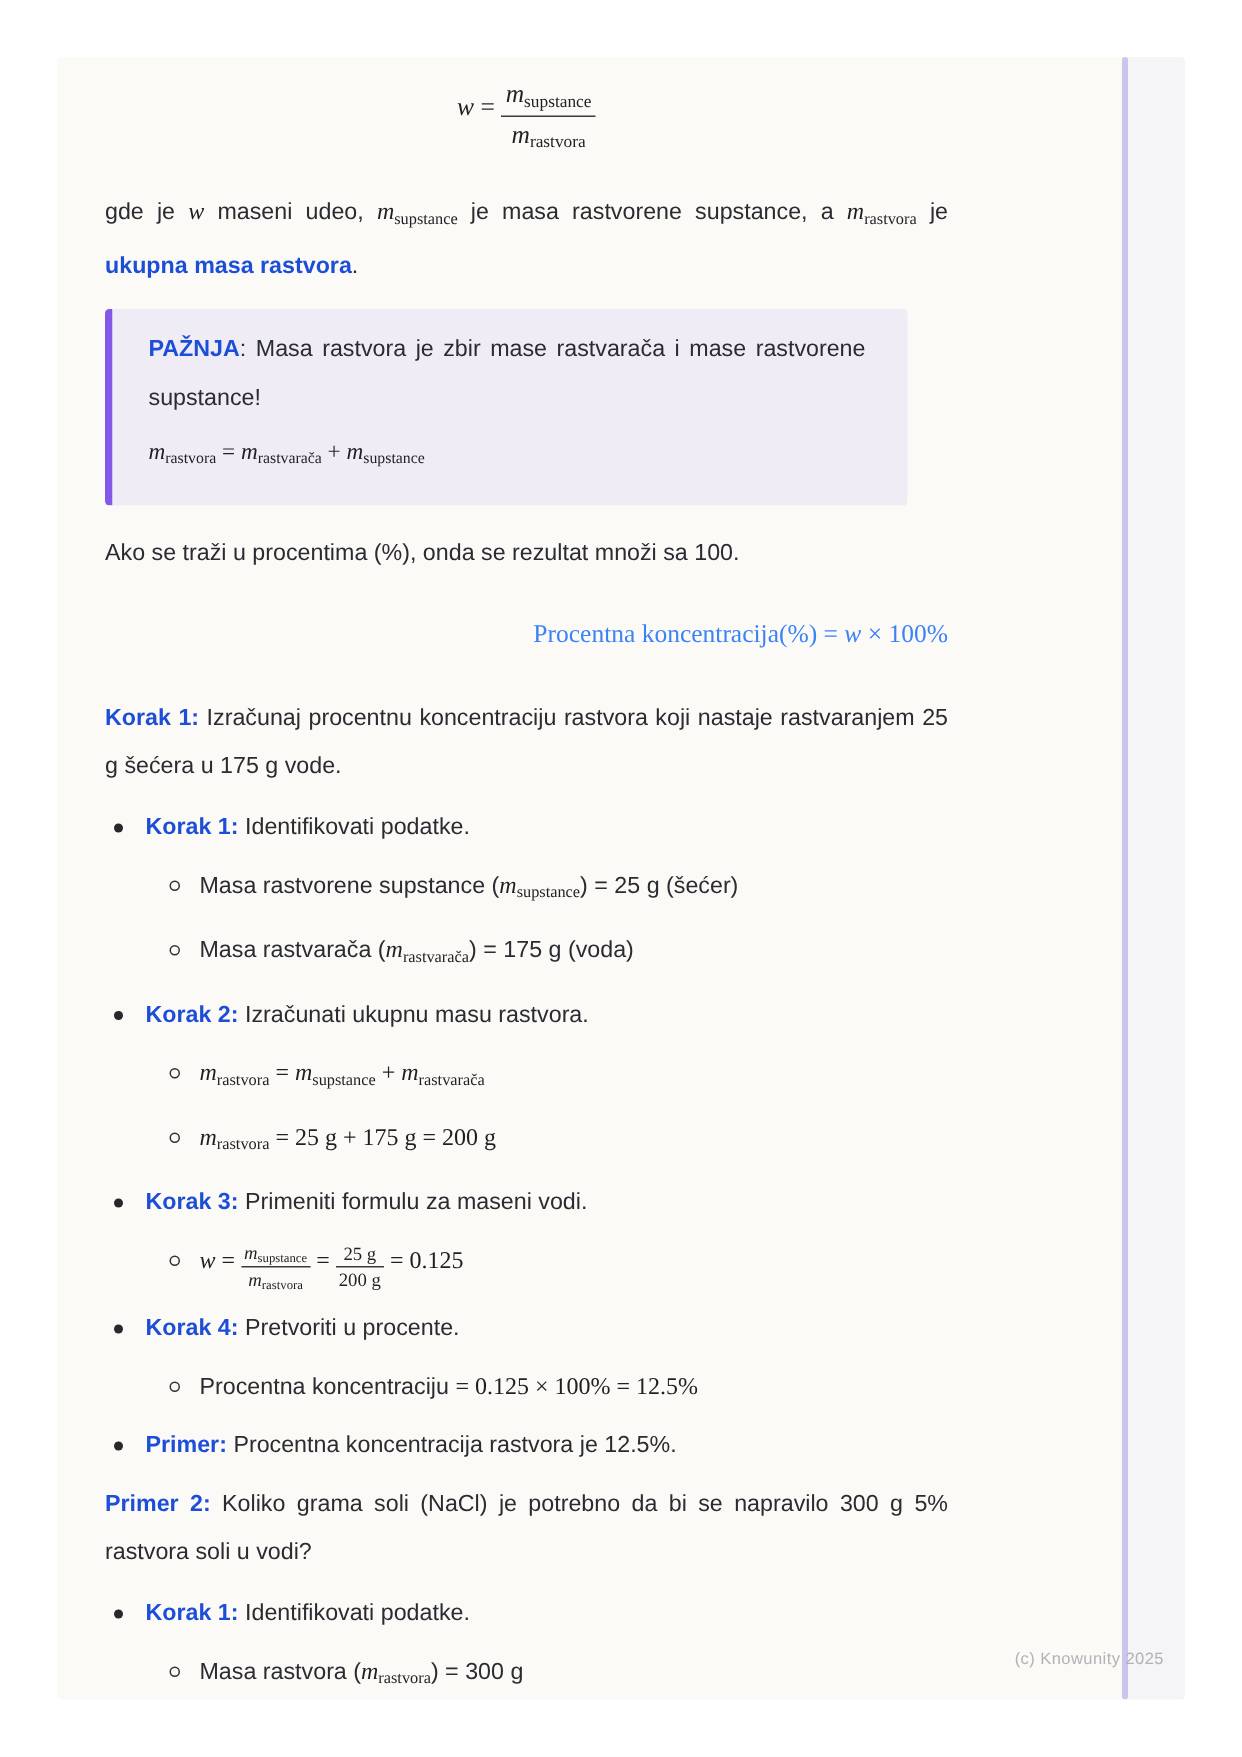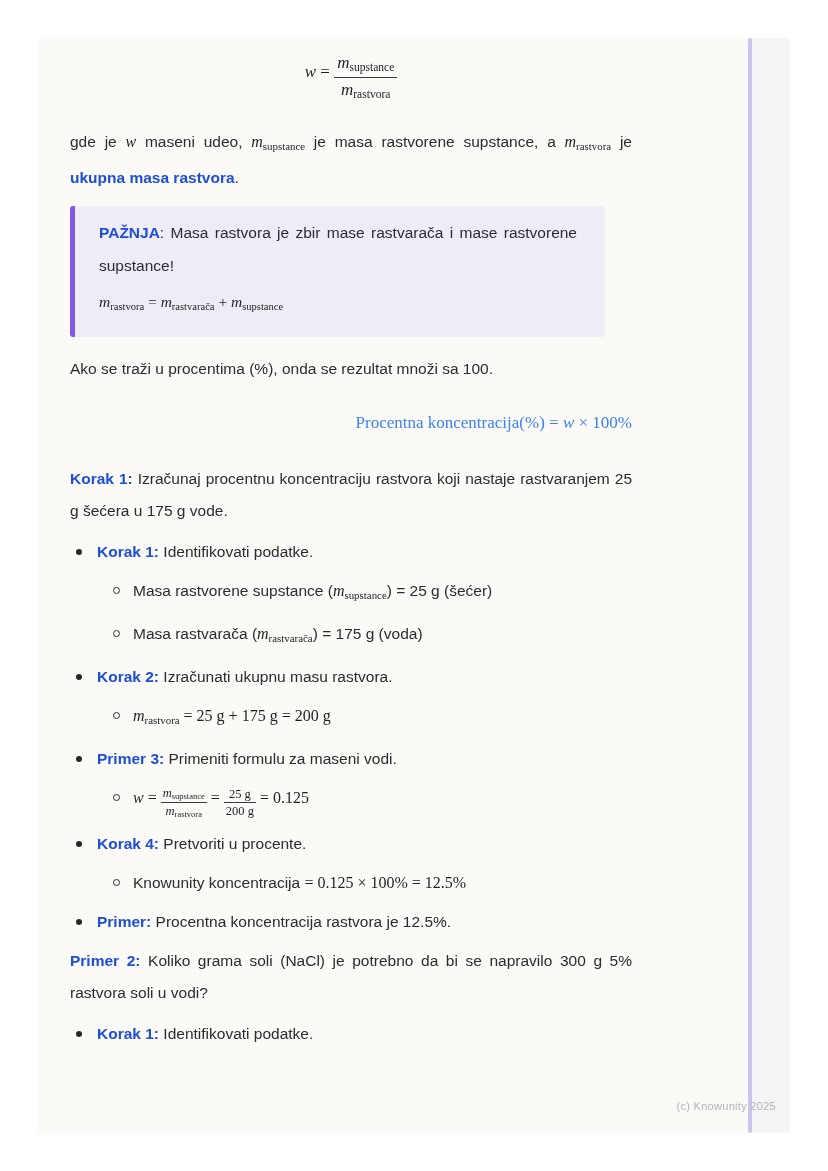--- a/index.html
+++ b/index.html
@@ -116,54 +116,62 @@
       <div class="lsub">
         <span class="ring"></span>
         <span class="li-text"><span>Masa rastvarača (</span><span class="math"><span class="mv">m</span><span class="msub">rastvarača</span></span><span>) = 175 g (voda)</span></span>
       </div>
 
       <div class="li">
         <span class="dot"></span>
         <span class="li-text"><b>Korak 2:</b><span> Izračunati ukupnu masu rastvora.</span></span>
       </div>
 
+      <div class="lsub">
+        <span class="ring"></span>
+        <span class="li-text math"><span class="mv">m</span><span class="msub">rastvora</span><span class="mt"> = </span><span class="mv">m</span><span class="msub">supstance</span><span class="mt"> + </span><span class="mv">m</span><span class="msub">rastvarača</span></span>
+      </div>
 
       <div class="lsub">
         <span class="ring"></span>
         <span class="li-text math"><span class="mv">m</span><span class="msub">rastvora</span><span class="mt"> = 25 g + 175 g = 200 g</span></span>
       </div>
 
       <div class="li">
         <span class="dot"></span>
-        <span class="li-text"><b>Primer 3:</b><span> Primeniti formulu za maseni vodi.</span></span>
+        <span class="li-text"><b>Korak 3:</b><span> Primeniti formulu za maseni vodi.</span></span>
       </div>
 
       <div class="lsub">
         <span class="ring"></span>
         <span class="li-text math"><span class="mv">w</span><span class="mt"> = </span><span class="frac-s"><span class="fn"><span class="mv">m</span><span class="msub">supstance</span></span><span class="fd"><span class="mv">m</span><span class="msub">rastvora</span></span></span><span class="mt"> = </span><span class="frac-s"><span class="fn mt">25 g</span><span class="fd mt">200 g</span></span><span class="mt"> = 0.125</span></span>
       </div>
 
       <div class="li">
         <span class="dot"></span>
         <span class="li-text"><b>Korak 4:</b><span> Pretvoriti u procente.</span></span>
       </div>
 
       <div class="lsub">
         <span class="ring"></span>
-        <span class="li-text"><span>Knowunity koncentracija </span><span class="math mt">= 0.125 × 100% = 12.5%</span></span>
+        <span class="li-text"><span>Procentna koncentraciju </span><span class="math mt">= 0.125 × 100% = 12.5%</span></span>
       </div>
 
       <div class="li">
         <span class="dot"></span>
         <span class="li-text"><b>Primer:</b><span> Procentna koncentracija rastvora je 12.5%.</span></span>
       </div>
 
       <p class="primer"><b>Primer 2:</b><span> Koliko grama soli (NaCl) je potrebno da bi se napravilo 300 g 5% rastvora soli u vodi?</span></p>
 
       <div class="li">
         <span class="dot"></span>
         <span class="li-text"><b>Korak 1:</b><span> Identifikovati podatke.</span></span>
       </div>
 
+      <div class="lsub">
+        <span class="ring"></span>
+        <span class="li-text"><span>Masa rastvora (</span><span class="math"><span class="mv">m</span><span class="msub">rastvora</span></span><span>) = 300 g</span></span>
+      </div>
 
     </div>
   </div>
 </div>
 
 </body></html>

